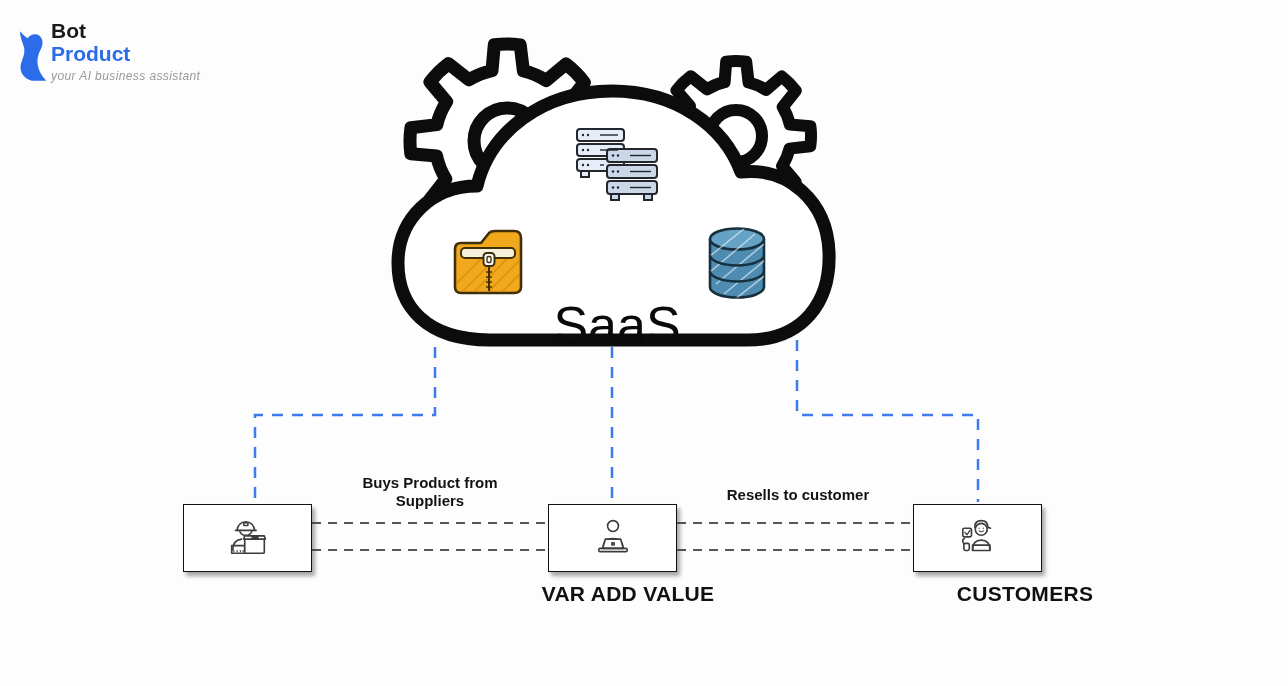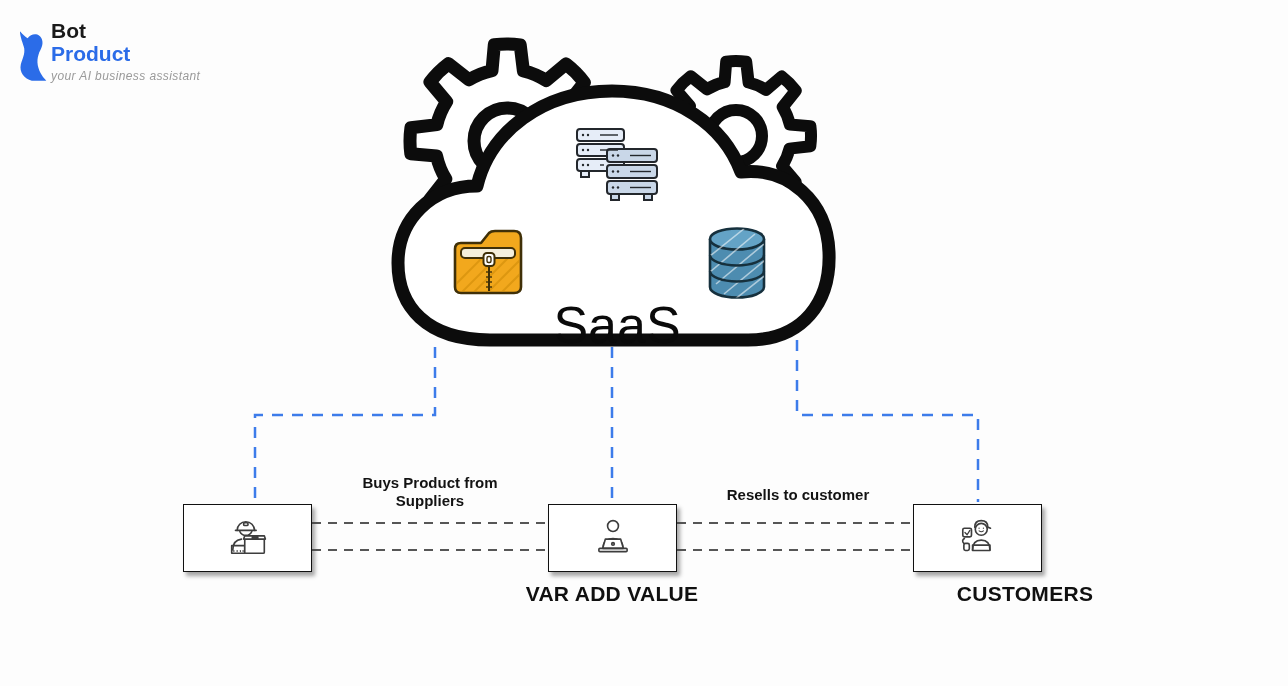--- a/index.html
+++ b/index.html
@@ -174,21 +174,21 @@
 
   <div class="node-box" style="left:548px;top:504px;">
     <svg width="50" height="44" viewBox="0 0 46 40" fill="none" stroke="#3d3d3d" stroke-width="1.5" stroke-linecap="round" stroke-linejoin="round">
       <circle cx="23" cy="9" r="5"></circle>
       <path d="M14,28 C14,18 32,18 32,28"></path>
       <path d="M16,21 L30,21 L32.5,29.5 L13.5,29.5 Z" fill="#ffffff"></path>
       <circle cx="23" cy="25.5" r="1.2"></circle>
       <rect x="10" y="29.5" width="26" height="3" rx="1"></rect>
     </svg>
   </div>
-  <div class="node-caption" style="left:508px;top:582px;">VAR ADD VALUE</div>
+  <div class="node-caption" style="left:524px;top:582px;">VAR ADD VALUE</div>
 
   <div class="node-box" style="left:913px;top:504px;">
     <svg width="50" height="44" viewBox="0 0 46 40" fill="none" stroke="#3d3d3d" stroke-width="1.5" stroke-linecap="round" stroke-linejoin="round">
       <circle cx="26" cy="12" r="5.5"></circle>
       <path d="M20,10 Q20,4 26,4 Q32,4 32,10 L34.5,11"></path>
       <path d="M24,13.5 Q26,15 28,13.5" stroke-width="1"></path>
       <circle cx="24" cy="11" r=".6" fill="#3d3d3d" stroke="none"></circle>
       <circle cx="28" cy="11" r=".6" fill="#3d3d3d" stroke="none"></circle>
       <path d="M18,31 Q18,22 26,22 Q34,22 34,31"></path>
       <rect x="18" y="26.5" width="16" height="5"></rect>

